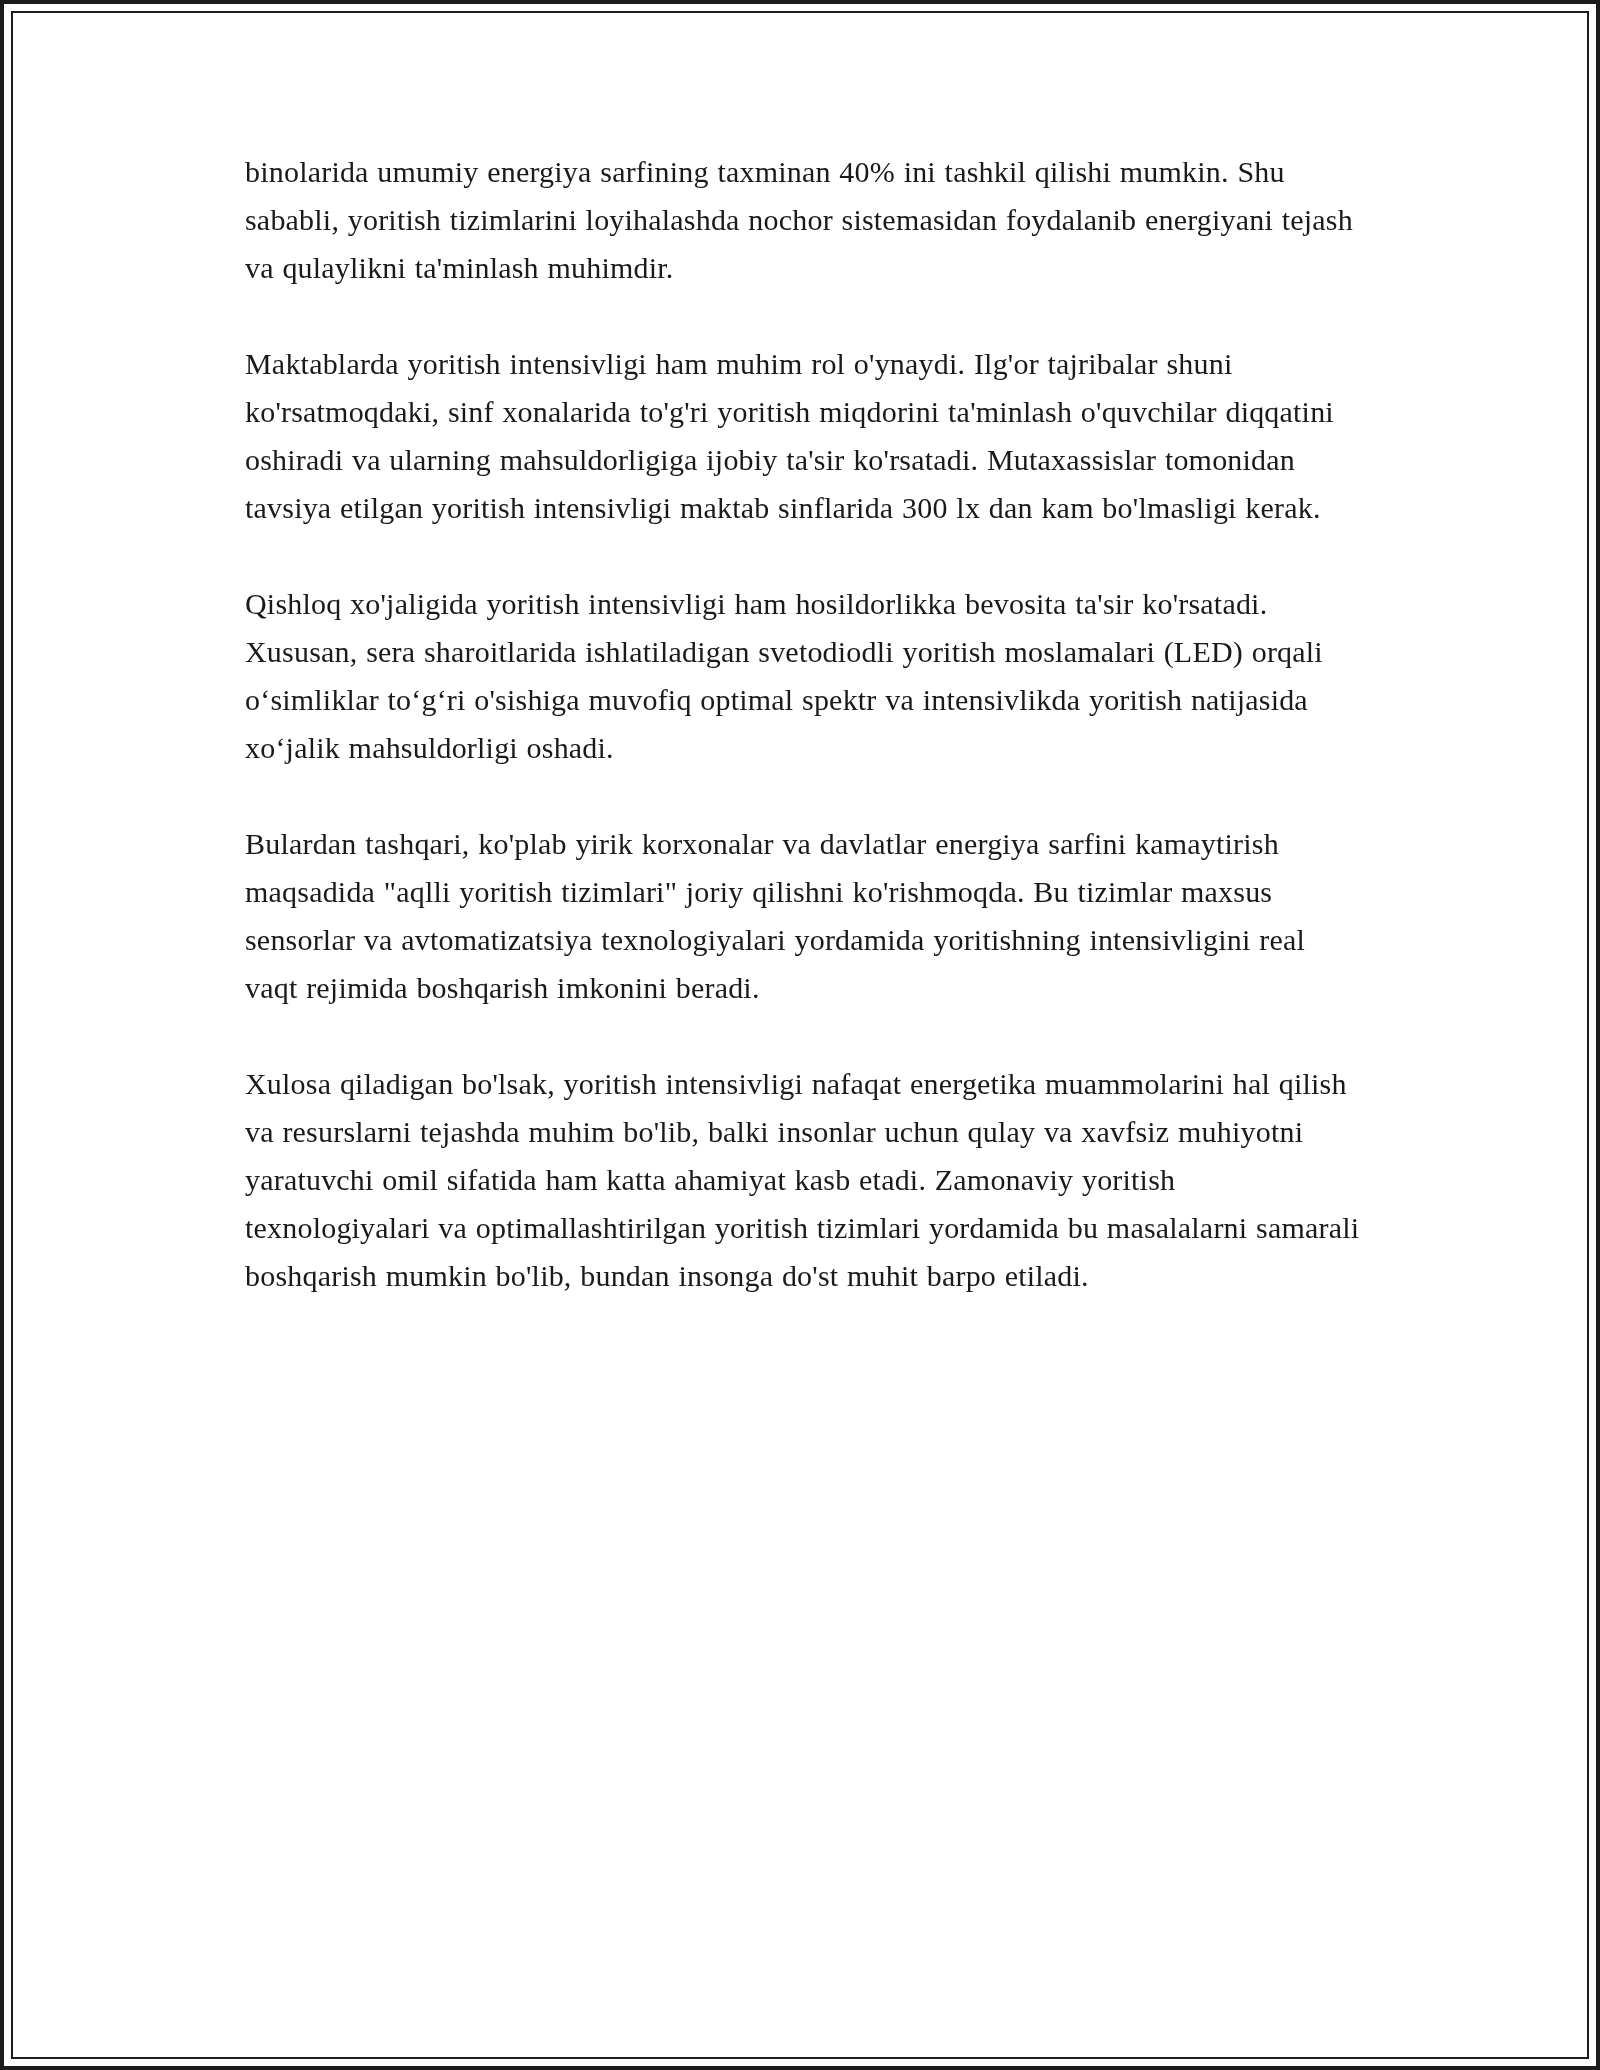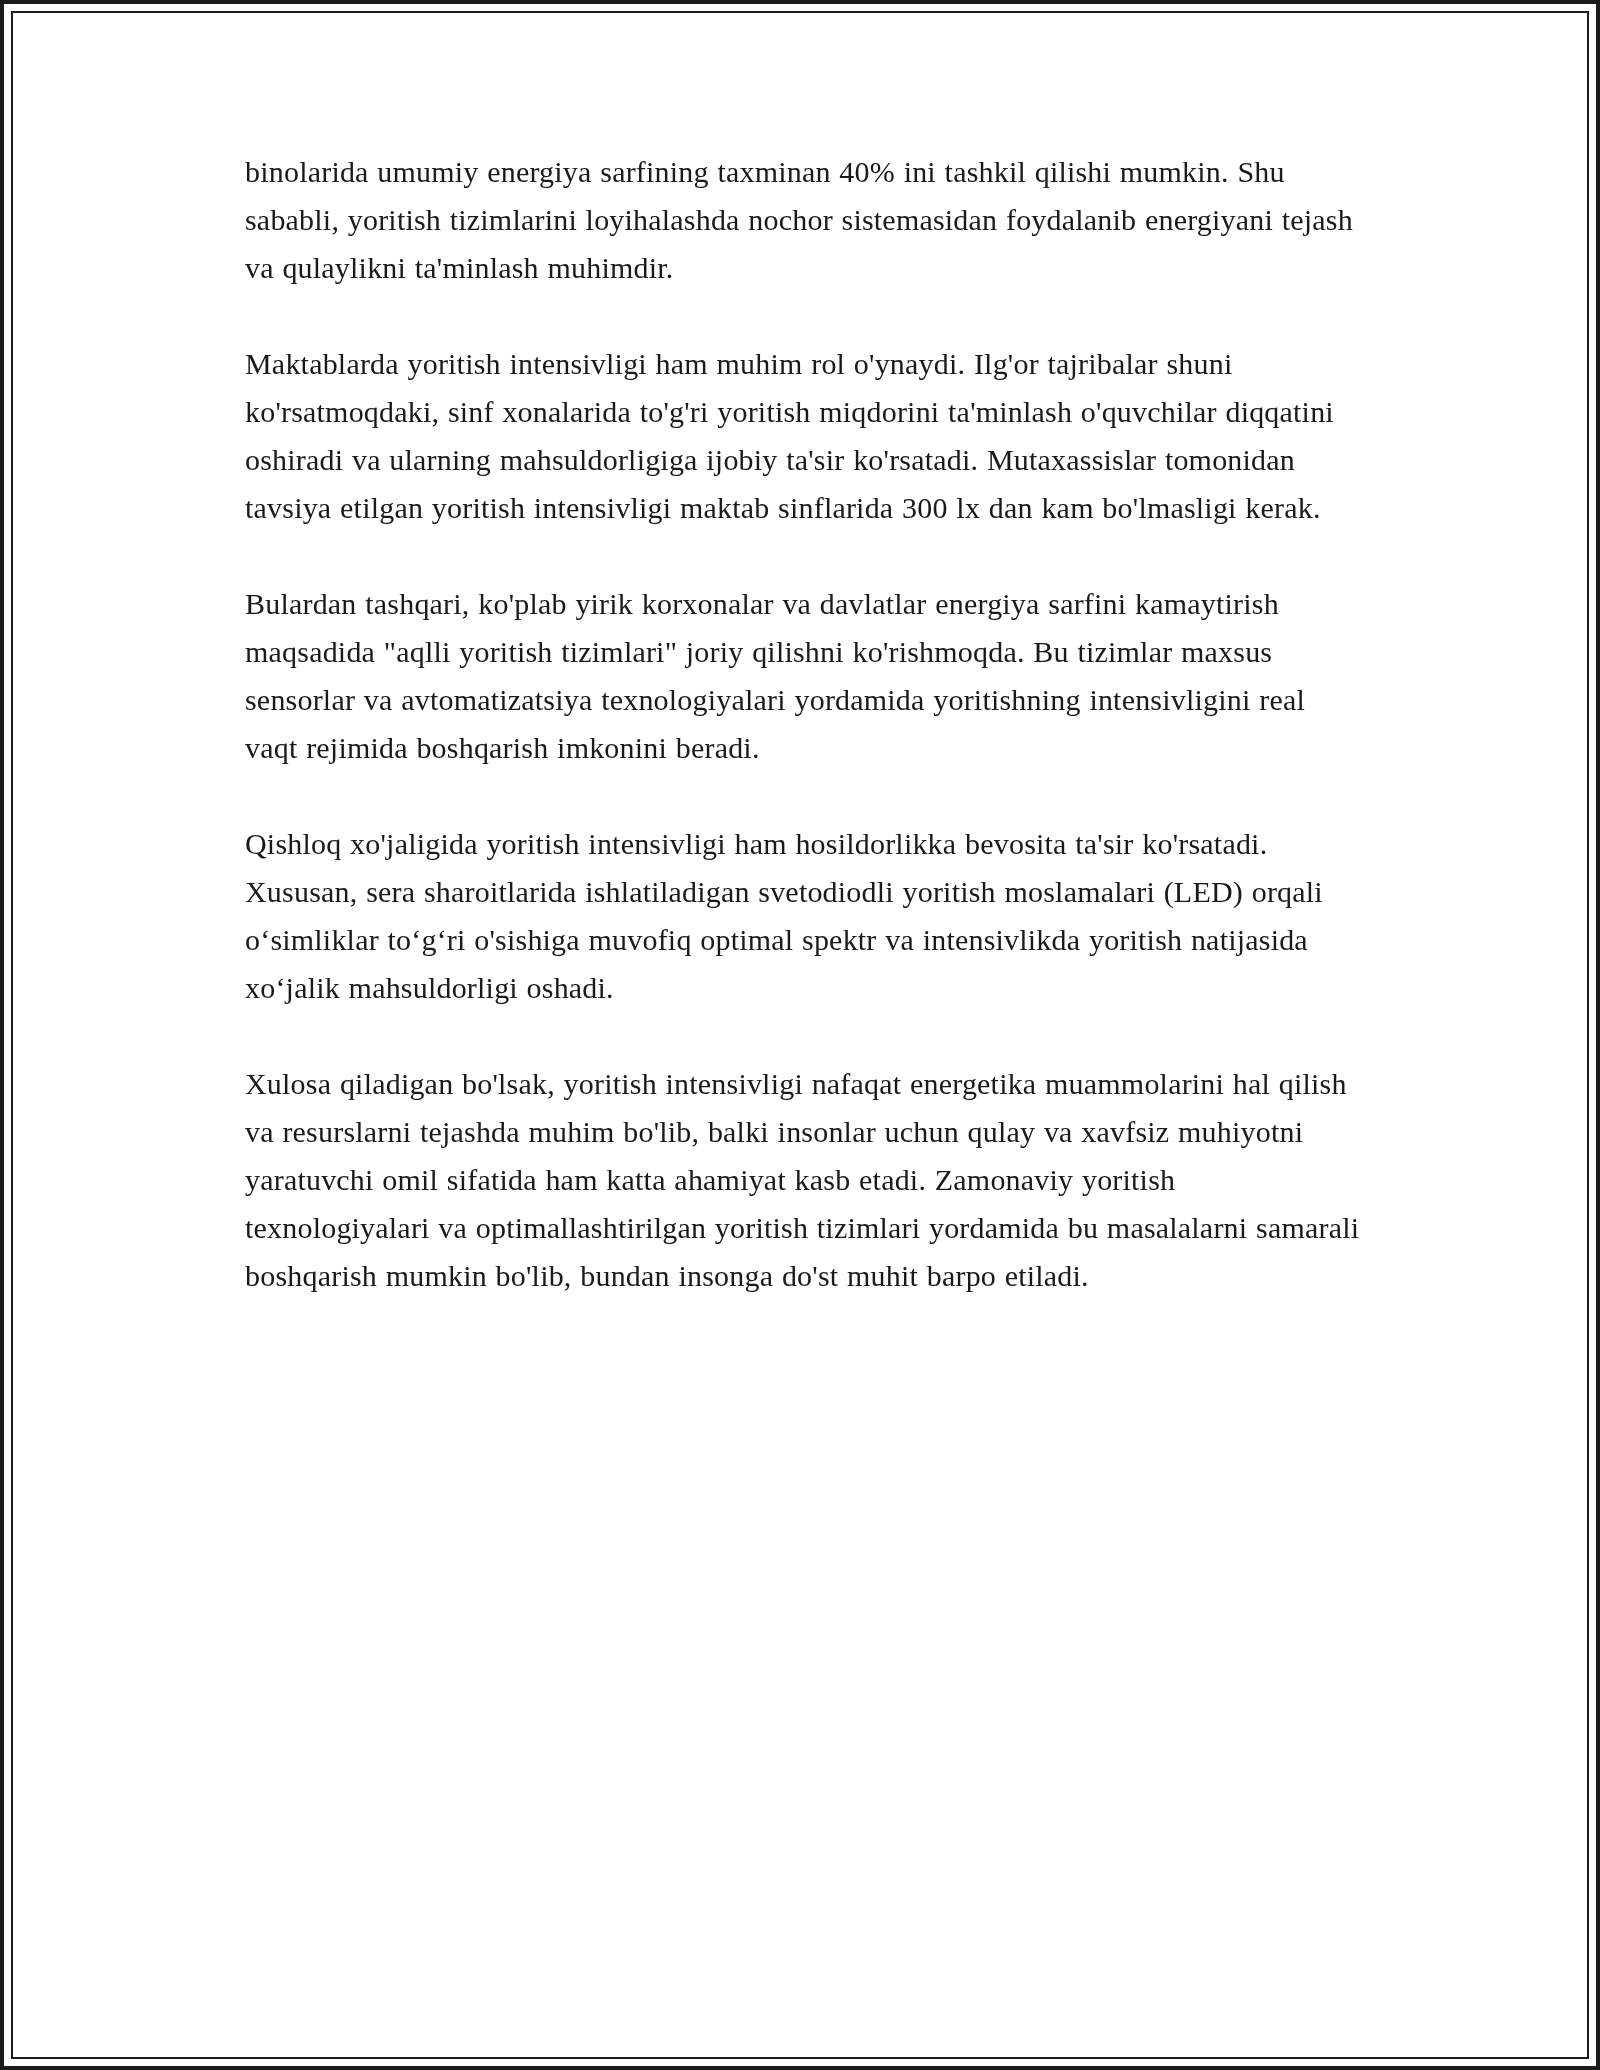--- a/index.html
+++ b/index.html
@@ -34,18 +34,18 @@
   }
 </style>
 </head>
 <body>
 
 <div class="page">
   <div class="inner-frame">
     <div class="content">
       <p>binolarida umumiy energiya sarfining taxminan 40% ini tashkil qilishi mumkin. Shu sababli, yoritish tizimlarini loyihalashda nochor sistemasidan foydalanib energiyani tejash va qulaylikni ta'minlash muhimdir.</p>
       <p>Maktablarda yoritish intensivligi ham muhim rol o'ynaydi. Ilg'or tajribalar shuni ko'rsatmoqdaki, sinf xonalarida to'g'ri yoritish miqdorini ta'minlash o'quvchilar diqqatini oshiradi va ularning mahsuldorligiga ijobiy ta'sir ko'rsatadi. Mutaxassislar tomonidan tavsiya etilgan yoritish intensivligi maktab sinflarida 300 lx dan kam bo'lmasligi kerak.</p>
+      <p>Qishloq xo'jaligida yoritish intensivligi ham hosildorlikka bevosita ta'sir ko'rsatadi. Xususan, sera sharoitlarida ishlatiladigan svetodiodli yoritish moslamalari (LED) orqali oʻsimliklar toʻgʻri o'sishiga muvofiq optimal spektr va intensivlikda yoritish natijasida xoʻjalik mahsuldorligi oshadi.</p>
       <p>Bulardan tashqari, ko'plab yirik korxonalar va davlatlar energiya sarfini kamaytirish maqsadida "aqlli yoritish tizimlari" joriy qilishni ko'rishmoqda. Bu tizimlar maxsus sensorlar va avtomatizatsiya texnologiyalari yordamida yoritishning intensivligini real vaqt rejimida boshqarish imkonini beradi.</p>
-      <p>Qishloq xo'jaligida yoritish intensivligi ham hosildorlikka bevosita ta'sir ko'rsatadi. Xususan, sera sharoitlarida ishlatiladigan svetodiodli yoritish moslamalari (LED) orqali oʻsimliklar toʻgʻri o'sishiga muvofiq optimal spektr va intensivlikda yoritish natijasida xoʻjalik mahsuldorligi oshadi.</p>
       <p>Xulosa qiladigan bo'lsak, yoritish intensivligi nafaqat energetika muammolarini hal qilish va resurslarni tejashda muhim bo'lib, balki insonlar uchun qulay va xavfsiz muhiyotni yaratuvchi omil sifatida ham katta ahamiyat kasb etadi. Zamonaviy yoritish texnologiyalari va optimallashtirilgan yoritish tizimlari yordamida bu masalalarni samarali boshqarish mumkin bo'lib, bundan insonga do'st muhit barpo etiladi.</p>
     </div>
   </div>
 </div>
 
 </body></html>

